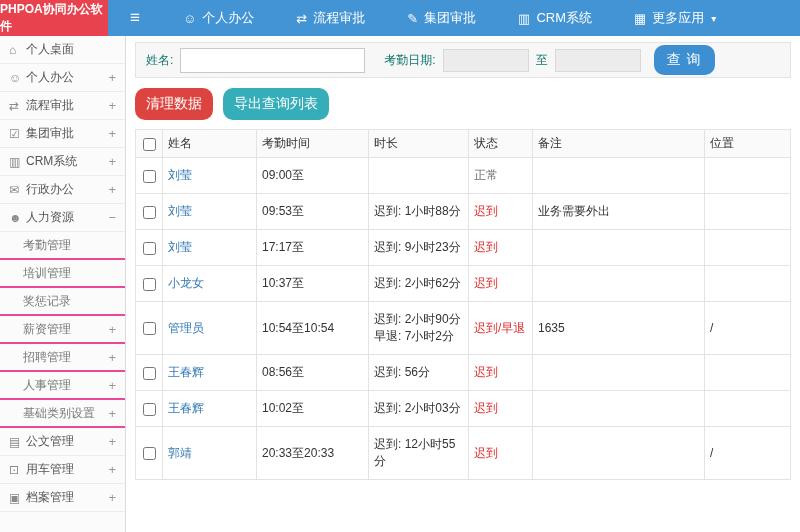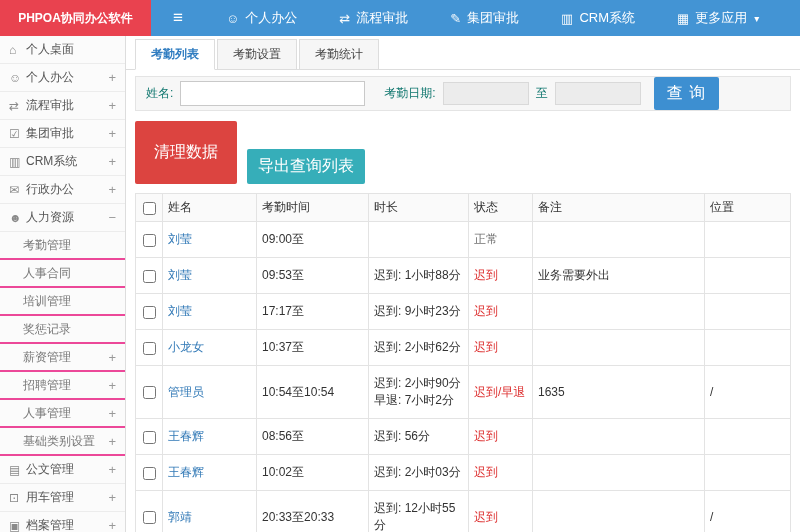--- a/index.html
+++ b/index.html
@@ -1,21 +1,21 @@
 <!DOCTYPE html>
 <html><head>
 <meta charset="utf-8">
 <style>
   * { margin:0; padding:0; box-sizing:border-box; }
   html, body { width:800px; height:532px; overflow:hidden; }
   body { font-family:"Liberation Sans","DejaVu Sans",sans-serif; font-size:12px; color:#333; background:#fff; }
 
   
   .navbar { display:flex; height:36px; background:#4394d4; color:#fff; align-items:stretch; }
-  .logo { width:151px; background:#e9424f; display:flex; align-items:center; justify-content:center; font-size:12px; font-weight:bold; flex:none; }
+  .logo { width:108px; background:#e9424f; display:flex; align-items:center; justify-content:center; font-size:12px; font-weight:bold; flex:none; }
   .menu-toggle { width:54px; display:flex; align-items:center; justify-content:center; font-size:17px; cursor:pointer; }
   .nav-items { display:flex; }
   .nav-item { display:flex; align-items:center; gap:6px; padding:0 21px; font-size:13px; cursor:pointer; white-space:nowrap; }
   .nav-item .nicon { font-size:13px; opacity:.95; }
   .nav-item .caret { font-size:10px; margin-left:1px; }
 
   .layout { display:flex; height:496px; }
 
   
   .sidebar { width:126px; background:#fbfbfb; border-right:1px solid #ddd; flex:none; overflow:hidden; }
@@ -27,25 +27,25 @@
   
   .content { flex:1; display:flex; flex-direction:column; min-width:0; }
   .tabs { display:flex; padding:3px 9px 0; border-bottom:1px solid #ddd; }
   .tab { padding:6px 15px; border:1px solid #ddd; background:#f6f6f6; color:#444; cursor:pointer; margin-right:2px; margin-bottom:-1px; font-size:12px; }
   .tab.active { background:#fff; color:#2f7cc0; font-weight:bold; border-bottom:1px solid #fff; }
 
   .filter-bar { margin:6px 9px 0; border:1px solid #e4e4e4; background:#f7f7f7; height:36px; display:flex; align-items:center; gap:7px; padding:0 10px; }
   .filter-label { color:#0f766e; white-space:nowrap; }
   .input-name { width:185px; height:25px; border:1px solid #c9c9c9; background:#fff; padding:0 6px; font-size:12px; font-family:inherit; }
   .input-date { width:86px; height:23px; border:1px solid #d9d9d9; background:#ececec; padding:0 6px; font-size:12px; font-family:inherit; }
-  .btn { border:none; color:#fff; cursor:pointer; border-radius:2px; font-size:16px; font-family:inherit; white-space:nowrap; }
+  .btn { border:none; color:#fff; cursor:pointer; border-radius:10px; font-size:14px; font-family:inherit; white-space:nowrap; }
   .btn-search { background:#3d8fd1; padding:6px 13px; margin-left:6px; letter-spacing:1px; }
   .action-bar { display:flex; gap:10px; padding:10px 9px 9px; }
-  .btn-clean { background:#dc4440; padding:7px 19px; }
-  .btn-export { background:#36aeb9; padding:7px 11px;margin-top:28px; }
+  .btn-clean { background:#dc4440; padding:7px 11px; }
+  .btn-export { background:#36aeb9; padding:7px 11px; }
 
   
   .table-wrap { padding:0 9px; }
   table { width:100%; border-collapse:collapse; table-layout:fixed; }
   th, td { border:1px solid #e3e3e3; padding:9px 5px; text-align:left; font-weight:normal; color:#333; overflow:hidden; vertical-align:middle; }
   th { padding:5px 5px; background:#fafafa; }
   .col-check { text-align:center; padding-left:2px; padding-right:2px; }
   input[type="checkbox"] { width:13px; height:13px; vertical-align:middle; cursor:pointer; }
   .name-link { color:#337ab7; cursor:pointer; text-decoration:none; white-space:nowrap;font-family:Liberation Serif, serif; }
   .dur { white-space:pre-line; }
@@ -116,23 +116,20 @@
       </div>
       <div class="side-item">
         <span class="sicon">☻</span>
         <span>人力资源</span>
         <span class="expand-mark">−</span>
       </div>
       <div class="side-sub-item">
         <span>考勤管理</span>
       </div>
       <div class="side-sub-item">
-        <span>人事合同</span>
-      </div>
-      <div class="side-sub-item">
         <span>培训管理</span>
       </div>
       <div class="side-sub-item">
         <span>奖惩记录</span>
       </div>
       <div class="side-sub-item">
         <span>薪资管理</span>
         <span class="expand-mark">+</span>
       </div>
       <div class="side-sub-item">
@@ -158,25 +155,20 @@
         <span class="expand-mark">+</span>
       </div>
       <div class="side-item">
         <span class="sicon">▣</span>
         <span>档案管理</span>
         <span class="expand-mark">+</span>
       </div>
     </aside>
 
   <main class="content">
-    <div class="tabs" id="tabs">
-        <div class="tab active">考勤列表</div>
-        <div class="tab">考勤设置</div>
-        <div class="tab">考勤统计</div>
-      </div>
 
     <div class="filter-bar">
       <span class="filter-label">姓名:</span>
       <input class="input-name" type="text" value="" style="">
       <span class="filter-label" style="margin-left:12px;">考勤日期:</span>
       <input class="input-date" type="text" value="" style="">
       <span class="filter-label">至</span>
       <input class="input-date" type="text" value="" style="">
       <button class="btn btn-search">查 询</button>
     </div>

